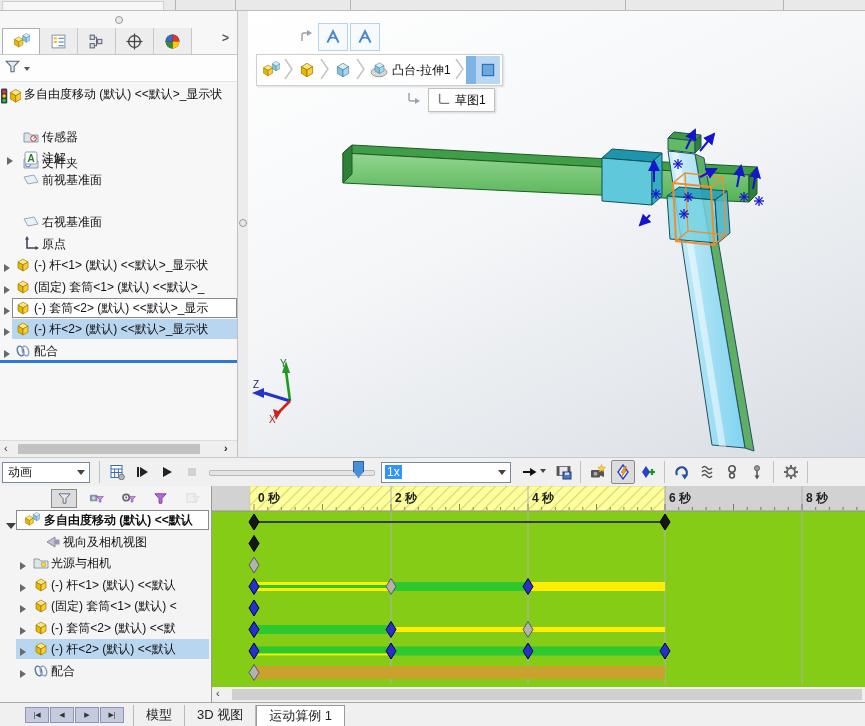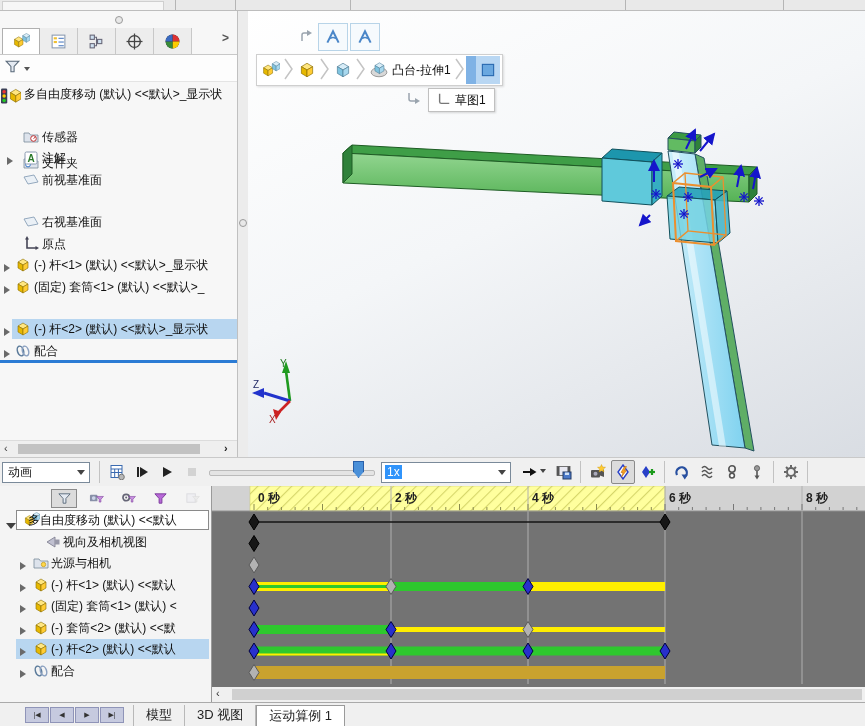--- a/index.html
+++ b/index.html
@@ -180,20 +180,32 @@
         </div>
         <div style="position: absolute; left: 0px; top: 192.6px; width: 237px; height: 21px;">
           <span style="position: absolute; left: 4px; top: 6px;"><span class="exp-c"></span></span>
           <span style="position: absolute; left: 15px; top: 2px;"><svg width="16" height="16" viewBox="0 0 16 16">
               <polygon points="3,5 8,2 13,5 8,8" fill="#ffe680" stroke="#8a6d00" stroke-width=".6"></polygon>
               <polygon points="3,5 8,8 8,14 3,11" fill="#e6b800" stroke="#8a6d00" stroke-width=".6"></polygon>
               <polygon points="8,8 13,5 13,11 8,14" fill="#ffcc33" stroke="#8a6d00" stroke-width=".6"></polygon>
             </svg></span>
           <span style="position: absolute; left: 34px; top: 0px; right: 1px;">
             <div class="row-label">(固定) 套筒&lt;1&gt; (默认) &lt;&lt;默认&gt;_</div>
+          </span>
+        </div>
+        <div style="position: absolute; left: 0px; top: 214px; width: 237px; height: 21px;">
+          <div style="position: absolute; inset: 0px 0px 1px 12px; border: 1px solid rgb(138, 138, 138); background: rgb(255, 255, 255); box-sizing: border-box;"></div>
+          <span style="position: absolute; left: 4px; top: 6px;"><span class="exp-c"></span></span>
+          <span style="position: absolute; left: 15px; top: 2px;"><svg width="16" height="16" viewBox="0 0 16 16">
+              <polygon points="3,5 8,2 13,5 8,8" fill="#ffe680" stroke="#8a6d00" stroke-width=".6"></polygon>
+              <polygon points="3,5 8,8 8,14 3,11" fill="#e6b800" stroke="#8a6d00" stroke-width=".6"></polygon>
+              <polygon points="8,8 13,5 13,11 8,14" fill="#ffcc33" stroke="#8a6d00" stroke-width=".6"></polygon>
+            </svg></span>
+          <span style="position: absolute; left: 34px; top: 0px; right: 1px;">
+            <div class="row-label">(-) 套筒&lt;2&gt; (默认) &lt;&lt;默认&gt;_显示</div>
           </span>
         </div>
         <div style="position: absolute; left: 0px; top: 235.4px; width: 237px; height: 21px;">
           <div style="position: absolute; inset: 0px 0px 1px 12px; background: rgb(184, 214, 240);"></div>
           <span style="position: absolute; left: 4px; top: 6px;"><span class="exp-c"></span></span>
           <span style="position: absolute; left: 15px; top: 2px;"><svg width="16" height="16" viewBox="0 0 16 16">
               <polygon points="3,5 8,2 13,5 8,8" fill="#ffe680" stroke="#8a6d00" stroke-width=".6"></polygon>
               <polygon points="3,5 8,8 8,14 3,11" fill="#e6b800" stroke="#8a6d00" stroke-width=".6"></polygon>
               <polygon points="8,8 13,5 13,11 8,14" fill="#ffcc33" stroke="#8a6d00" stroke-width=".6"></polygon>
             </svg></span>
@@ -584,21 +596,21 @@
                 <polygon points="3,5 8,2 13,5 8,8" fill="#ffe680" stroke="#8a6d00" stroke-width=".6"></polygon>
                 <polygon points="3,5 8,8 8,14 3,11" fill="#e6b800" stroke="#8a6d00" stroke-width=".6"></polygon>
                 <polygon points="8,8 13,5 13,11 8,14" fill="#ffcc33" stroke="#8a6d00" stroke-width=".6"></polygon>
               </g>
               <g transform="translate(7,-1) scale(.7)">
                 <polygon points="3,5 8,2 13,5 8,8" fill="#d8edf8" stroke="#4a7a94" stroke-width=".6"></polygon>
                 <polygon points="3,5 8,8 8,14 3,11" fill="#7fc4e0" stroke="#4a7a94" stroke-width=".6"></polygon>
                 <polygon points="8,8 13,5 13,11 8,14" fill="#a8d8ee" stroke="#4a7a94" stroke-width=".6"></polygon>
               </g>
             </svg></span>
-          <span style="position: absolute; left: 28px; top: 0px; right: 2px;">
+          <span style="position: absolute; left: 44px; top: 0px; right: 2px; font-weight: bold;">
             <div class="row-label">多自由度移动 (默认) &lt;&lt;默认</div>
           </span>
         </div>
         <div style="position: absolute; left: 0px; top: 21.5px; width: 211px; height: 21px;">
           <span style="position: absolute; left: 45px; top: 2px;"><svg width="16" height="16" viewBox="0 0 16 16">
               <path d="M2,8 L10,3 L10,13 Z" fill="#c0c0d0" stroke="#78788a" stroke-width=".8"></path>
               <rect x="10" y="5.5" width="4.5" height="5" fill="#9898a8"></rect>
             </svg></span>
           <span style="position: absolute; left: 63px; top: 0px; right: 2px;">
             <div class="row-label">视向及相机视图</div>
@@ -665,21 +677,21 @@
               <ellipse cx="5.5" cy="8" rx="3" ry="5" fill="none" stroke="#5a7a9a" stroke-width="1.5" transform="rotate(-18 5.5 8)"></ellipse>
               <ellipse cx="10.5" cy="8" rx="3" ry="5" fill="none" stroke="#8aa0c0" stroke-width="1.5" transform="rotate(-18 10.5 8)"></ellipse>
             </svg></span>
           <span style="position: absolute; left: 51px; top: 0px; right: 2px;">
             <div class="row-label">配合</div>
           </span>
         </div>
       </div>
   </div>
 
-  <div class="abs" id="tl-pane" style="left:212px;top:486px;width:653px;height:201px;background:#737373;">
+  <div class="abs" id="tl-pane" style="left:212px;top:486px;width:653px;height:201px;background:#84cc16;">
     <svg id="tl-svg" width="653" height="201" viewBox="0 0 653 201">
         <defs>
           <pattern id="hatch" width="8" height="8" patternUnits="userSpaceOnUse" patternTransform="rotate(45)">
             <rect width="8" height="8" fill="#ffff9e"></rect>
             <line x1="0" y1="0" x2="0" y2="8" stroke="#d6d66a" stroke-width="2.2"></line>
           </pattern>
         </defs>
         <rect x="0" y="0" width="653" height="25" fill="#d2d2d2"></rect>
         <rect x="38" y="0" width="415" height="25" fill="url(#hatch)" stroke="#c8c870" stroke-width=".5"></rect>
         <line x1="179" y1="0" x2="179" y2="198" stroke="#b0b0b0" stroke-width="1"></line>

